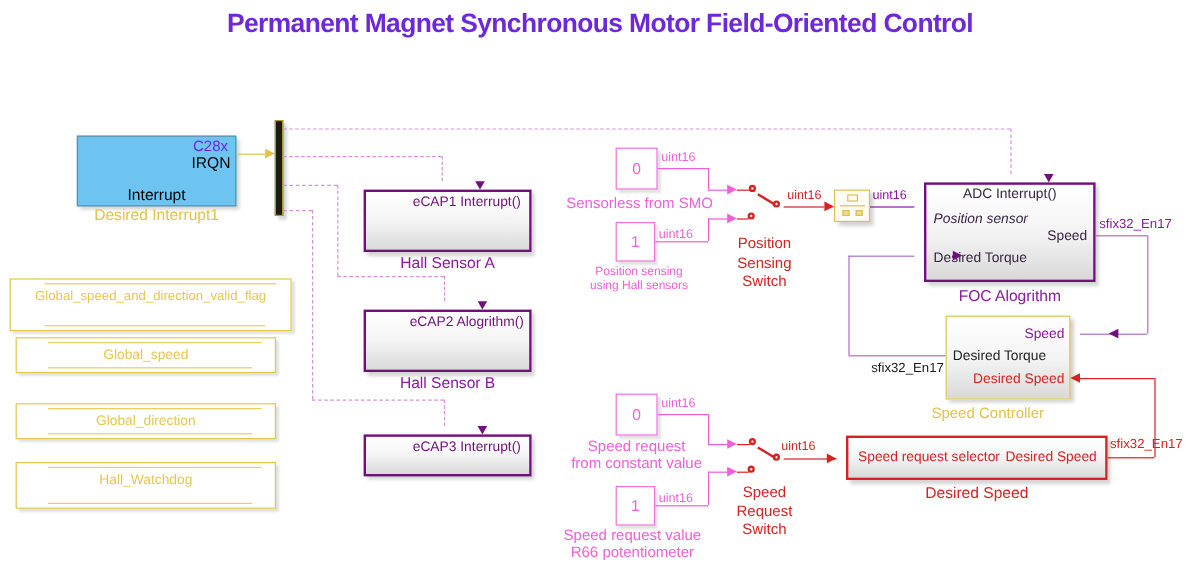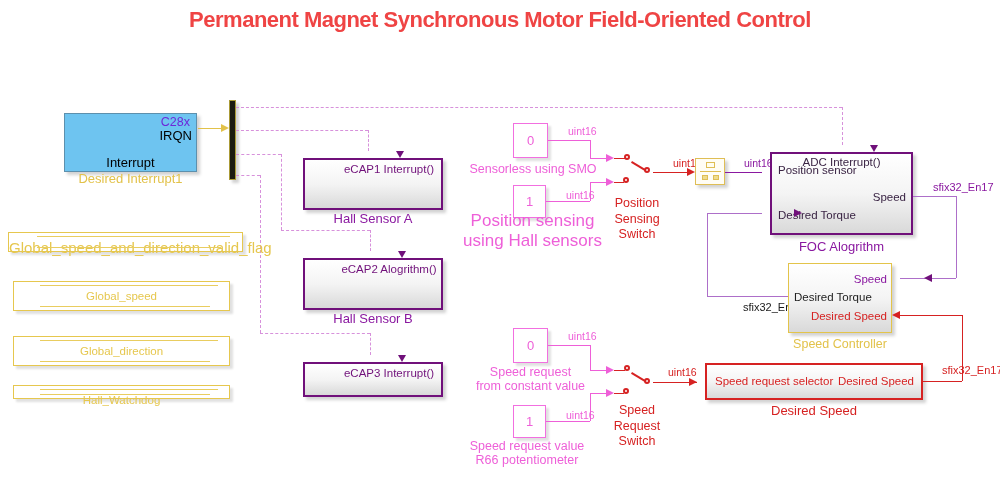--- a/index.html
+++ b/index.html
@@ -3,21 +3,21 @@
 <meta charset="utf-8">
 <style>
   * { box-sizing: border-box; margin: 0; padding: 0; }
   html,body { background:#fff; }
   #canvas {
     position: relative; width: 1000px; height: 479px; background: #fff;
     font-family: "Liberation Sans", sans-serif; overflow: hidden;
   }
   .title {
     position:absolute; left:0; top:7px; width:1000px; text-align:center;
-    font-size:22px; font-weight:bold; color:#ef4444; letter-spacing:-0.5px;
+    font-size:22px; font-weight:bold; color:#6d28d9; letter-spacing:-0.5px;
   }
   
   .yel { color:#e2c24a; }
   .mag { color:#ee5fd8; }
   .lav { color:#d791db; }
   .pur { color:#70107a;margin-left:32px; }
   .pur2 { color:#8a18a0; }
   .vio { color:#ad6fc9; }
   .red { color:#d62222; }
   .blk-txt { color:#3a2444; }
@@ -45,21 +45,21 @@
   }
   .ds::before { content:""; position:absolute; left:12%; right:5%; top:3px; border-top:1px solid #e9cd60; }
   .ds::after  { content:""; position:absolute; left:12%; right:9%; bottom:3px; border-top:1px solid #e9cd60; }
   .const {
     position:absolute; border:1px solid #f26fe0; background:#fff; color:#ee5fd8;
     text-align:center; font-size:13px; box-shadow:2.5px 2.5px 2px rgba(0,0,0,0.12);
   }
   .circ { position:absolute; width:6px; height:6px; border:2px solid #d62222; border-radius:50%; background:#fff; }
   .diag { position:absolute; width:17px; height:0; border-top:2px solid #d62222; transform-origin:0 0; transform:rotate(31deg); }
   .ptxt { position:absolute; font-size:11.5px; white-space:nowrap; }
-  .stxt { position:absolute; font-size:10.5px; white-space:nowrap;padding-left:17px; }
+  .stxt { position:absolute; font-size:10.5px; white-space:nowrap; }
   .bar { position:absolute; background:#1b1b10; border:1px solid #aa9a36; }
   .rt-icon-rect { position:absolute; left:10px; top:3px; width:9px; height:6px; border:1px solid #dfbe55; background:#fffdf0; }
   .rt-icon-line { position:absolute; left:4px; top:12px; width:21px; border-top:1px solid #dfbe55; }
   .rt-sq { position:absolute; top:16px; width:6px; height:5px; background:#efdc8e; border:1px solid #dfbe55; }
 </style>
 </head>
 <body>
 
 <div id="canvas">
 
@@ -104,40 +104,40 @@
 
   <div class="psys grad shadow" style="left:303px;top:258px;width:140px;height:52px;">
     <div class="ptxt pur" style="left:0;right:0;top:3px;text-align:center;font-size:11.5px;">eCAP2 Alogrithm()</div>
   </div>
   <div class="lbl pur2" style="left:303px;top:312px;width:140px;font-size:13px;">Hall Sensor B</div>
 
   <div class="psys grad shadow" style="left:303px;top:362px;width:140px;height:35px;">
     <div class="ptxt pur" style="left:0;right:0;top:3px;text-align:center;font-size:11.5px;">eCAP3 Interrupt()</div>
   </div>
 
-  <div class="ds" style="left:8px;top:232px;width:235px;height:20px;font-size:15px;line-height:29px;">
+  <div class="ds" style="left:8px;top:232px;width:235px;height:44px;font-size:11px;line-height:29px;">
     <span>Global_speed_and_direction_valid_flag</span>
   </div>
   <div class="ds" style="left:13px;top:281px;width:217px;height:30px;font-size:11.5px;line-height:28px;">
     <span>Global_speed</span>
   </div>
   <div class="ds" style="left:13px;top:336px;width:217px;height:30px;font-size:11.5px;line-height:28px;">
     <span>Global_direction</span>
   </div>
-  <div class="ds" style="left:13px;top:385px;width:217px;height:14px;font-size:11.5px;line-height:28px;">
+  <div class="ds" style="left:13px;top:385px;width:217px;height:39px;font-size:11.5px;line-height:28px;">
     <span>Hall_Watchdog</span>
   </div>
 
   <div class="const" style="left:513px;top:123px;width:35px;height:35px;line-height:33px;"><span>0</span></div>
   <div class="stxt mag" style="left:551px;top:125px;">uint16</div>
-  <div class="lbl mag" style="left:462px;top:162px;width:142px;font-size:12.5px;">Sensorless using SMO</div>
+  <div class="lbl mag" style="left:462px;top:162px;width:142px;font-size:12.5px;">Sensorless from SMO</div>
 
   <div class="const" style="left:513px;top:185px;width:33px;height:33px;line-height:31px;"><span>1</span></div>
   <div class="stxt mag" style="left:549px;top:189px;">uint16</div>
-  <div class="lbl mag" style="left:460px;top:211px;width:145px;font-size:17px;">Position sensing
+  <div class="lbl mag" style="left:460px;top:221px;width:145px;font-size:10px;">Position sensing
 using Hall sensors</div>
 
   <div class="hl mag" style="left:548px;top:140px;width:42px;"></div>
   <div class="vl mag" style="left:590px;top:140px;height:18px;"></div>
   <div class="hl mag" style="left:590px;top:158px;width:17px;"></div>
   <div class="ar r mag" style="left:606px;top:154px;"></div>
   <div class="hl red" style="left:614px;top:158px;width:11px;"></div>
 
   <div class="hl mag" style="left:546px;top:201px;width:44px;"></div>
   <div class="vl mag" style="left:590px;top:182px;height:19px;"></div>
@@ -165,21 +165,21 @@
     <div class="rt-sq" style="left:6px;"></div>
     <div class="rt-sq" style="left:17px;"></div>
   </div>
 
   <div class="hl pur2" style="left:725px;top:172px;width:37px;"></div>
   <div class="ar r pur" style="left:762px;top:168px;"></div>
   <div class="stxt pur2" style="left:727px;top:157px;">uint16</div>
 
   <div class="psys grad shadow" style="left:770px;top:152px;width:143px;height:83px;">
     <div class="ptxt blk-txt" style="left:0;right:0;top:2px;text-align:center;">ADC Interrupt()</div>
-    <div class="ptxt blk-txt" style="left:6px;top:10px;">Position sensor</div>
+    <div class="ptxt blk-txt" style="left:6px;top:23px;font-style:italic;">Position sensor</div>
     <div class="ptxt blk-txt" style="right:5px;top:37px;">Speed</div>
     <div class="ptxt blk-txt" style="left:6px;top:55px;">Desired Torque</div>
   </div>
   <div class="lbl pur2" style="left:770px;top:240px;width:143px;font-size:13px;">FOC Alogrithm</div>
   <div class="ar r pur" style="left:762px;top:209px;"></div>
 
   <div class="hl vio" style="left:913px;top:196px;width:43px;"></div>
   <div class="vl vio" style="left:956px;top:196px;height:82px;"></div>
   <div class="hl vio" style="left:900px;top:278px;width:56px;"></div>
   <div class="ar l pur" style="left:892px;top:274px;"></div>
@@ -188,21 +188,21 @@
   <div class="vl vio" style="left:707px;top:213px;height:83px;"></div>
   <div class="hl vio" style="left:707px;top:296px;width:81px;"></div>
   <div class="hl vio" style="left:707px;top:213px;width:55px;"></div>
   <div class="stxt black" style="left:726px;top:301px;font-size:11px;">sfix32_En17</div>
 
   <div class="blk grad shadow" style="left:788px;top:263px;width:104px;height:70px;border:1px solid #e3c44a;">
     <div class="ptxt pur2" style="right:4px;top:9px;">Speed</div>
     <div class="ptxt" style="left:5px;top:27px;color:#222;">Desired Torque</div>
     <div class="ptxt red" style="right:4px;top:46px;">Desired Speed</div>
   </div>
-  <div class="lbl yel" style="left:778px;top:337px;width:124px;font-size:12.5px;">Speed Controller</div>
+  <div class="lbl yel" style="left:746px;top:337px;width:124px;font-size:12.5px;text-align:right;">Speed Controller</div>
   <div class="ar l red" style="left:892px;top:311px;"></div>
 
   <div class="const" style="left:513px;top:328px;width:35px;height:35px;line-height:33px;"><span>0</span></div>
   <div class="stxt mag" style="left:551px;top:330px;">uint16</div>
   <div class="lbl mag" style="left:457px;top:365px;width:147px;font-size:12.5px;">Speed request
 from constant value</div>
 
   <div class="const" style="left:513px;top:405px;width:33px;height:33px;line-height:31px;"><span>1</span></div>
   <div class="stxt mag" style="left:549px;top:409px;">uint16</div>
   <div class="lbl mag" style="left:452px;top:439px;width:150px;font-size:12.5px;">Speed request value

